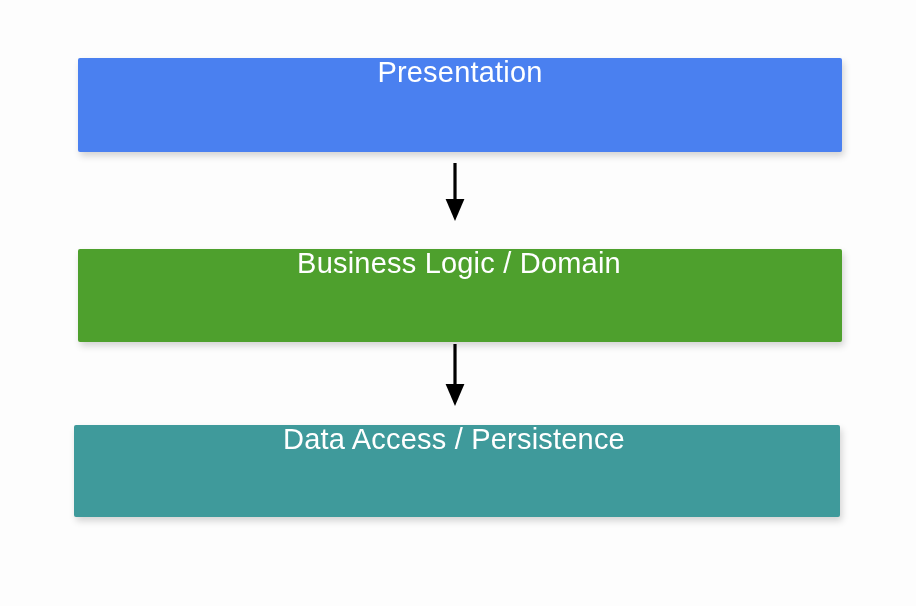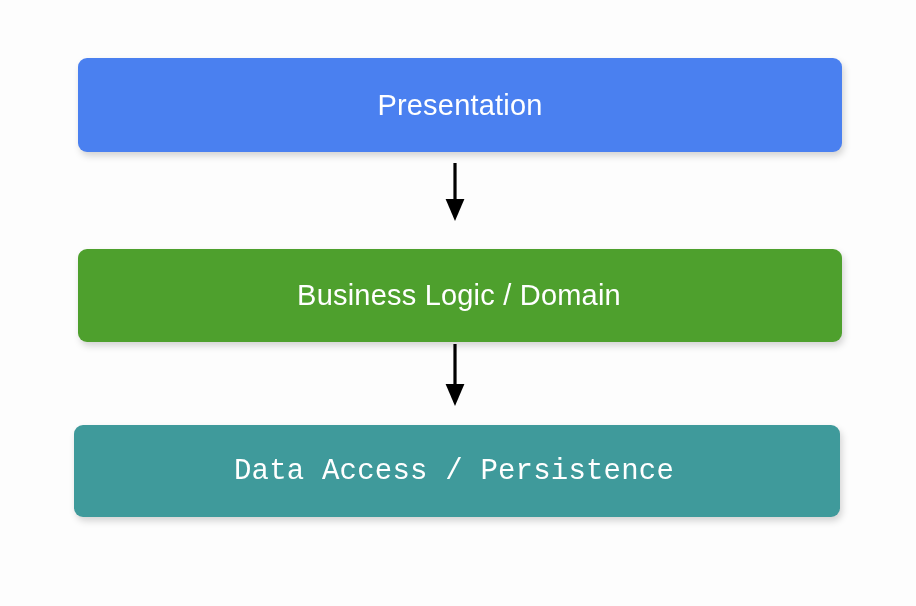--- a/index.html
+++ b/index.html
@@ -19,23 +19,23 @@
     width: 916px;
     height: 606px;
     background: #fdfdfd;
   }
 
   
   .layer-box {
     position: absolute;
     box-sizing: border-box;
     display: flex;
-    align-items: center;
+    align-items: flex-start;
     justify-content: center;
-    border-radius: 9px;
+    border-radius: 2px;
     box-shadow: 2px 4px 7px rgba(0, 0, 0, 0.17);
   }
 
   .layer-label {
     color: #ffffff;
     font-family: "Liberation Sans", sans-serif;
     font-size: 29px;
     font-weight: 400;
     letter-spacing: 0.2px;
     line-height: 1;
@@ -64,21 +64,20 @@
 
   #box-data-access {
     left: 74px;
     top: 425px;
     width: 766px;
     height: 92px;
     background: #3f9a9b;
   }
   #box-data-access .layer-label {
     transform: translateX(-3px);
-    font-family: Liberation Mono, monospace;
   }
 
   
   .connector-arrow {
     position: absolute;
     left: 437px;
     width: 36px;
   }
 
   #arrow-presentation-to-business {

